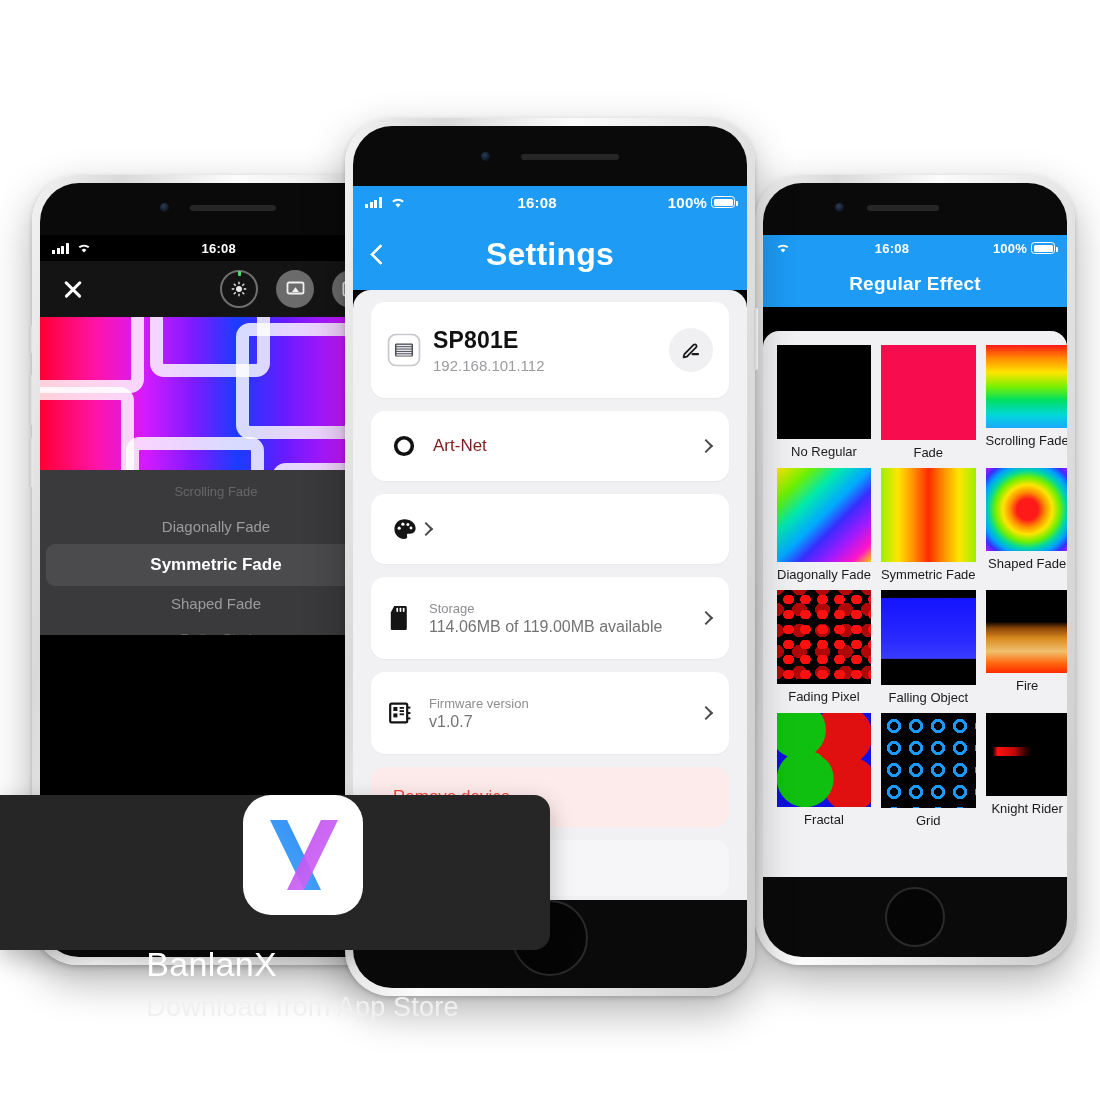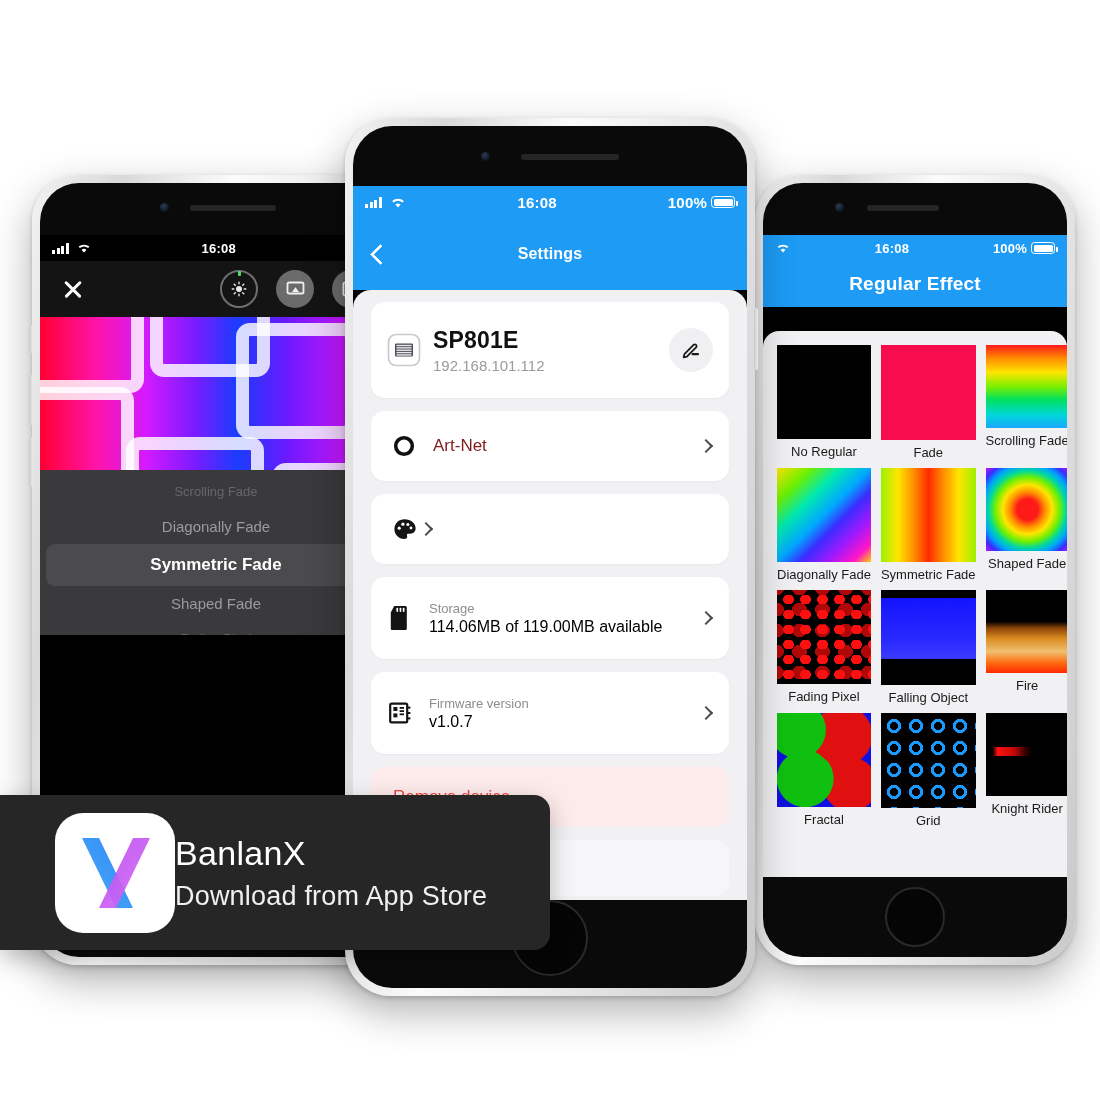--- a/index.html
+++ b/index.html
@@ -36,39 +36,39 @@
   .bars i:nth-child(1){height:4px} .bars i:nth-child(2){height:6px}
   .bars i:nth-child(3){height:8px} .bars i:nth-child(4){height:11px}
   .batt { width:24px; height:12px; border:1.6px solid #fff; border-radius:3.5px; position:relative; }
   .batt::after { content:''; position:absolute; right:-3.5px; top:3.5px; width:2px; height:5px;
     background:#fff; border-radius:0 1px 1px 0; }
   .batt i { position:absolute; inset:1.5px; background:#fff; border-radius:1.5px; display:block; }
 
   
   .navbar { position:relative; display:flex; align-items:center; justify-content:center;
     color:#fff; }
-  .navbar .title { font-size:16px; font-weight:bold; letter-spacing:.2px; }
+  .navbar .title { font-size:32px; font-weight:bold; letter-spacing:.2px; }
   .backchev { position:absolute; left:20px; width:15px; height:15px;
     border-left:3.4px solid #fff; border-bottom:3.4px solid #fff;
     transform: rotate(45deg); border-radius:1px; }
 
   
   #phone-center { left:345px; top:118px; width:410px; height:878px; z-index:30; }
   #phone-center .screen { top:60px; bottom:88px; }
   .blue { background:#1d9bf5; }
   .c-body { position:absolute; left:0; right:0; top:104px; bottom:0;
     background:#f1f1f4; border-radius:18px 18px 0 0; padding:12px 18px 0; overflow:hidden; }
   .card { background:#fff; border-radius:14px; margin-bottom:13px;
     display:flex; align-items:center; padding:0 16px; position:relative;
     box-shadow: 0 1px 2px rgba(0,0,0,.04); }
   .card .ico { width:34px; flex:none; display:flex; align-items:center; justify-content:center; }
   .card .txt { flex:1; padding-left:12px; }
   .card .lbl { font-size:17px; color:#7f1d1d; }
   .card .sub-t { font-size:13px; color:#8d8d92; margin-bottom:2px; }
-  .card .sub-v { font-size:16px; color:#000000; }
+  .card .sub-v { font-size:16px; color:#737373; }
   .chev { width:10px; height:10px; border-right:2.6px solid #4a4a4a;
     border-top:2.6px solid #4a4a4a; transform: rotate(45deg); flex:none; margin-right:2px; }
   .dev-card { height:96px; }
   .dev-name { font-size:23px; font-weight:bold; color:#111; letter-spacing:.2px; }
   .dev-ip { font-size:15px; color:#9a9a9f; margin-top:3px; }
   .edit-btn { width:44px; height:44px; border-radius:50%; background:#f0f0f2;
     display:flex; align-items:center; justify-content:center; flex:none; }
   .row-card { height:70px; }
   .two-card { height:82px;padding-left:12px; }
   .danger { background:#fdeaea; border-radius:14px; height:60px; display:flex;
@@ -113,21 +113,21 @@
   .grid { display:grid; grid-template-columns: repeat(3,1fr); gap:8px 10px;
     padding:6px 14px; }
   .cell { display:flex; flex-direction:column; align-items:center; }
   .thumb { width:100%; aspect-ratio:1/1; background:#000; image-rendering:pixelated; }
   .cap { font-size:13px; color:#1b1b1b; margin-top:5px; white-space:nowrap;
     text-align:center; }
 
   
   #badge { position:absolute; left:0; top:795px; width:550px; height:155px;
     background:#262626; border-radius:0 16px 16px 0; display:flex; align-items:center;
-    padding-left:55px; z-index:60; box-shadow:0 8px 24px rgba(0,0,0,.25); }
+    padding-left:55px; gap:30px; z-index:60; box-shadow:0 8px 24px rgba(0,0,0,.25);flex-direction:column; }
   .logo { width:120px; height:120px; border-radius:28px; background:#fff;
     display:flex; align-items:center; justify-content:center; flex:none; }
   .badge-txt .t1 { color:#fff; font-size:34px; letter-spacing:.3px; }
   .badge-txt .t2 { color:#f0f0f0; font-size:27px; margin-top:8px; letter-spacing:.2px; }
 </style>
 </head>
 <body>
 
 <div id="stage">
 

